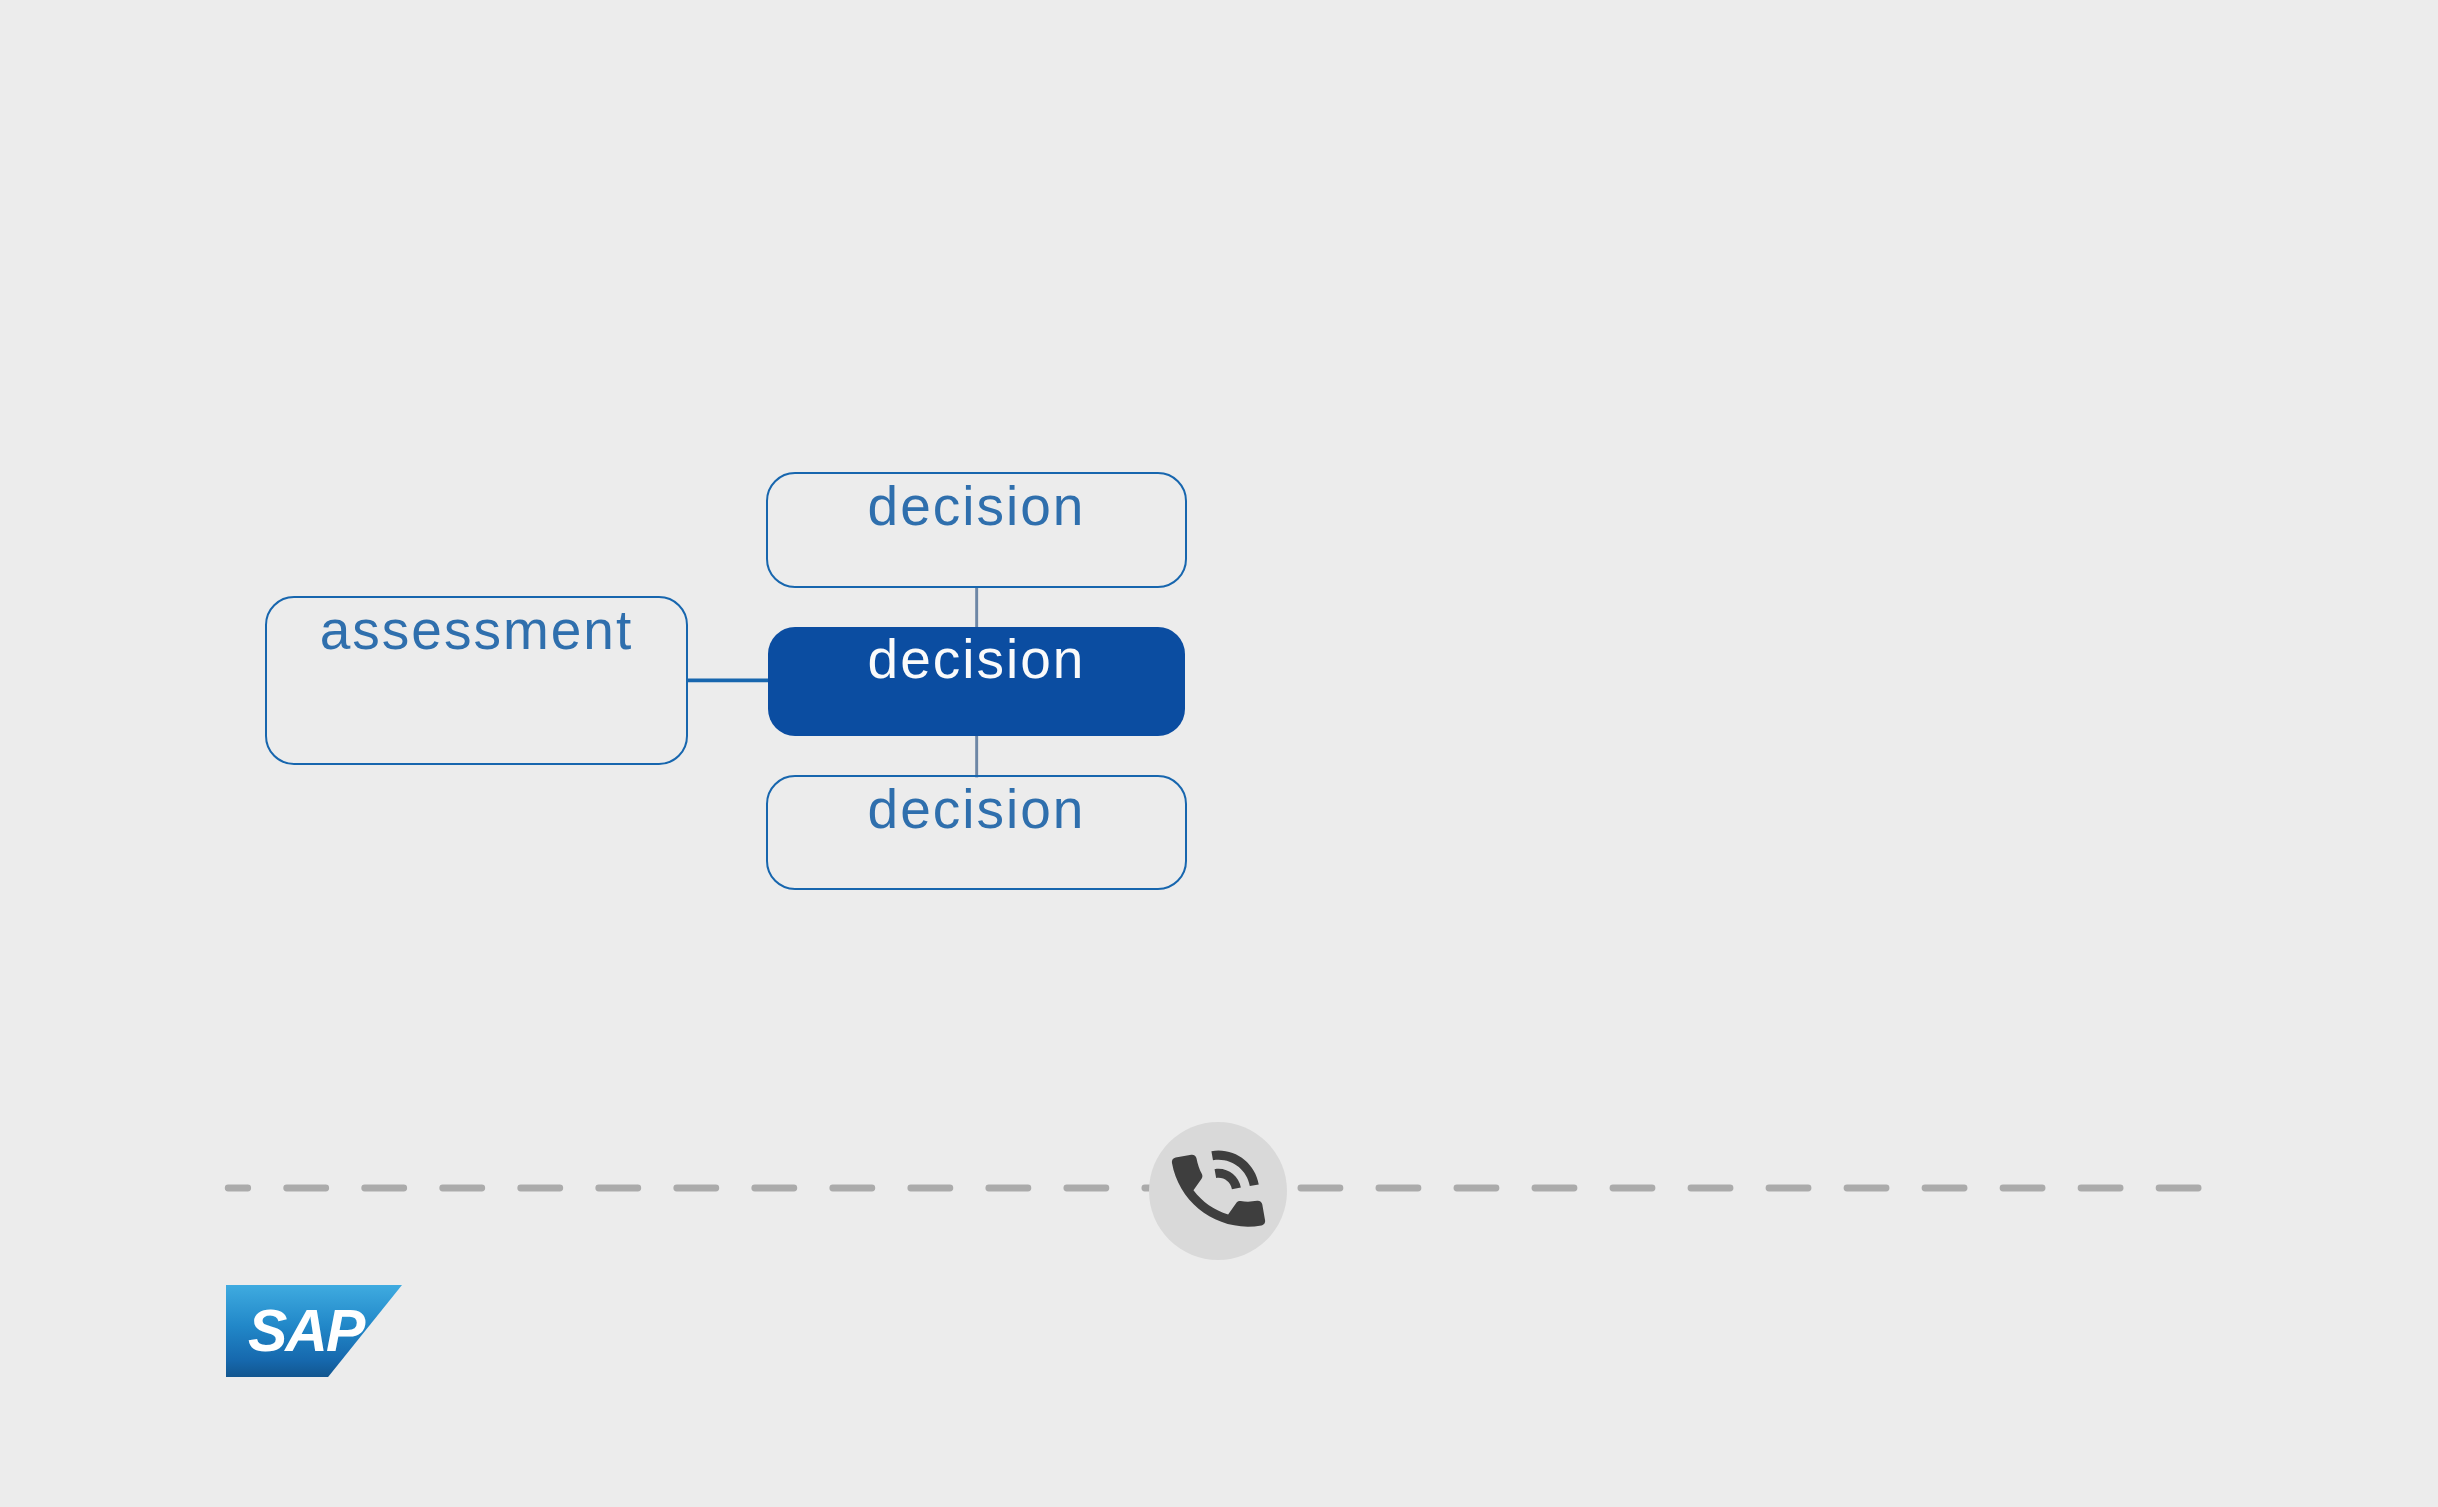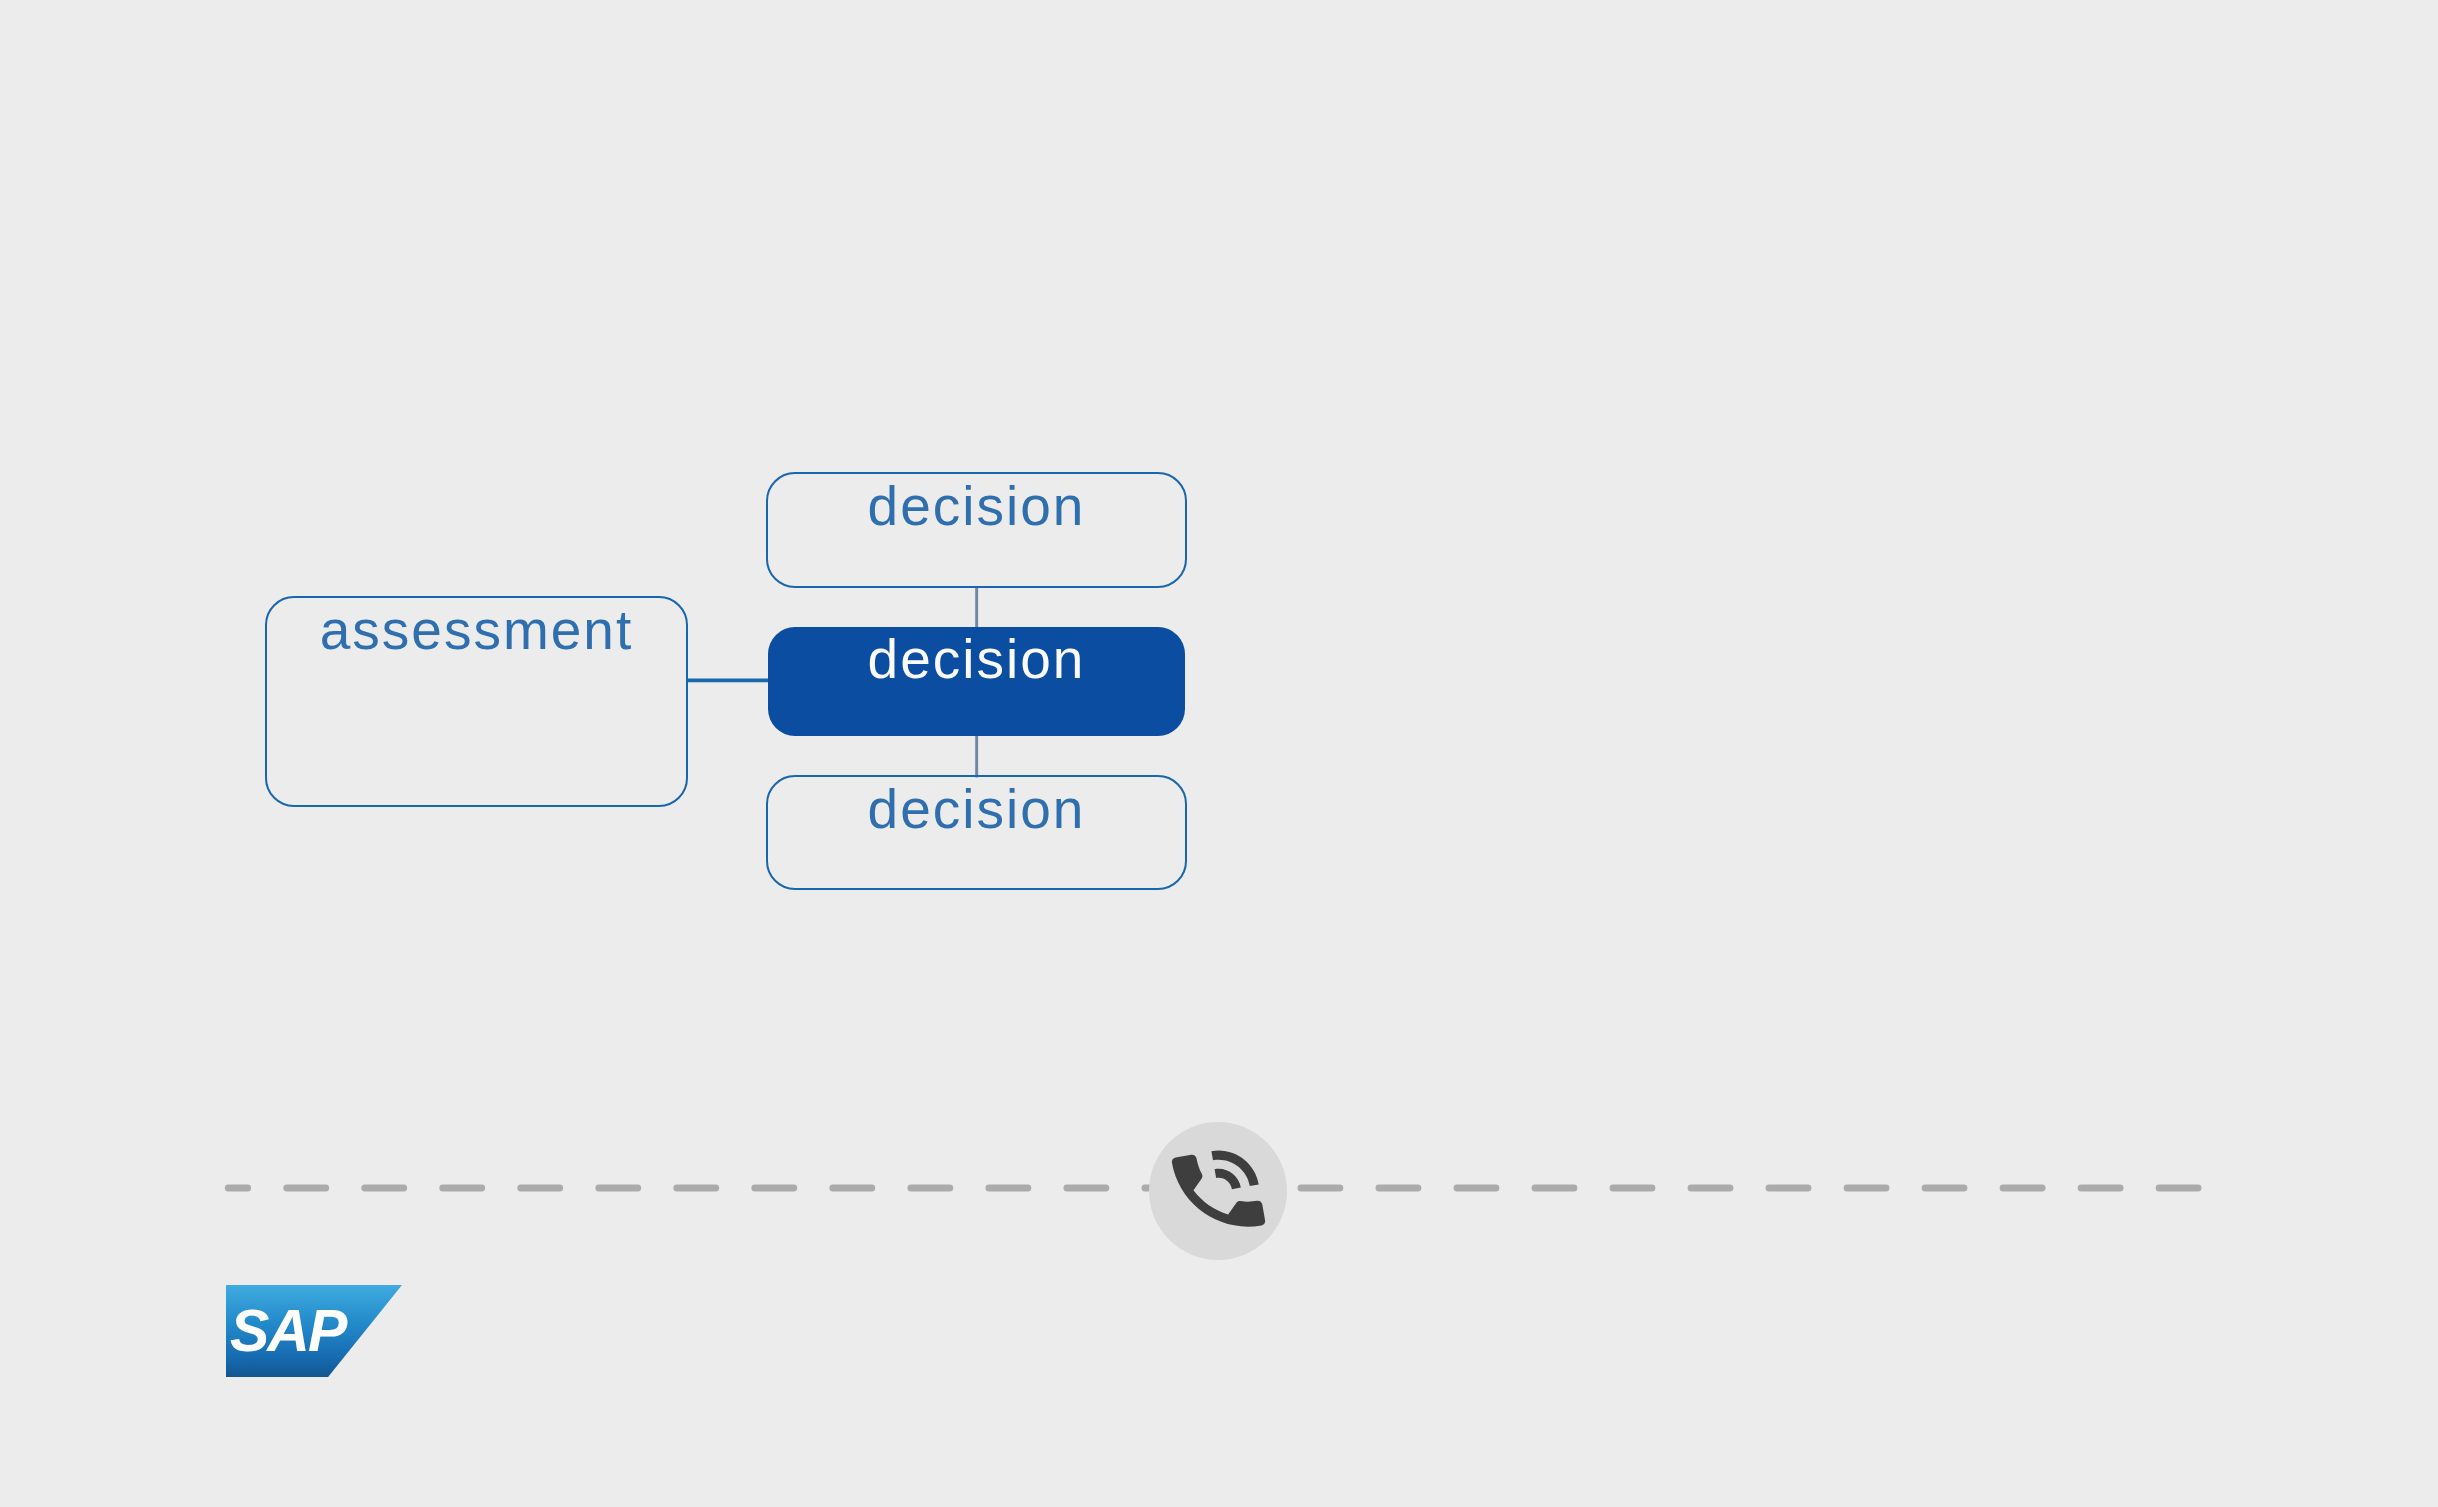--- a/index.html
+++ b/index.html
@@ -32,21 +32,21 @@
     border-radius:29px;
     color:#2f6fad;
     background:transparent;
   }
   .node.filled{
     background:#0b4da1;
     border-radius:27px;
     color:#fafafa;
     font-weight:400;
   }
-  .node-assessment   { left:265px; top:596px; width:423px; height:211px; }
+  .node-assessment   { left:265px; top:596px; width:423px; height:169px; }
   .node-decision-top { left:766px; top:472px; width:421px; height:116px; }
   .node-decision-mid { left:768px; top:627px; width:417px; height:109px; }
   .node-decision-bot { left:766px; top:775px; width:421px; height:115px; }
 
   
   svg.lines{
     position:absolute;
     left:0; top:0;
     width:2438px;
     height:1508px;
@@ -78,21 +78,21 @@
     clip-path:polygon(0 0, 100% 0, 58% 100%, 0 100%);
     display:flex;
     align-items:center;
   }
   .sap-logo .sap-text{
     color:#ffffff;
     font-size:59px;
     font-weight:bold;
     font-style:italic;
     letter-spacing:-2px;
-    padding-left:4px;
+    padding-left:22px;
     line-height:1;
   }
 </style>
 </head>
 <body>
 
 <div class="stage">
 
   <svg class="lines" viewBox="0 0 2500 1546" xmlns="http://www.w3.org/2000/svg">
 

